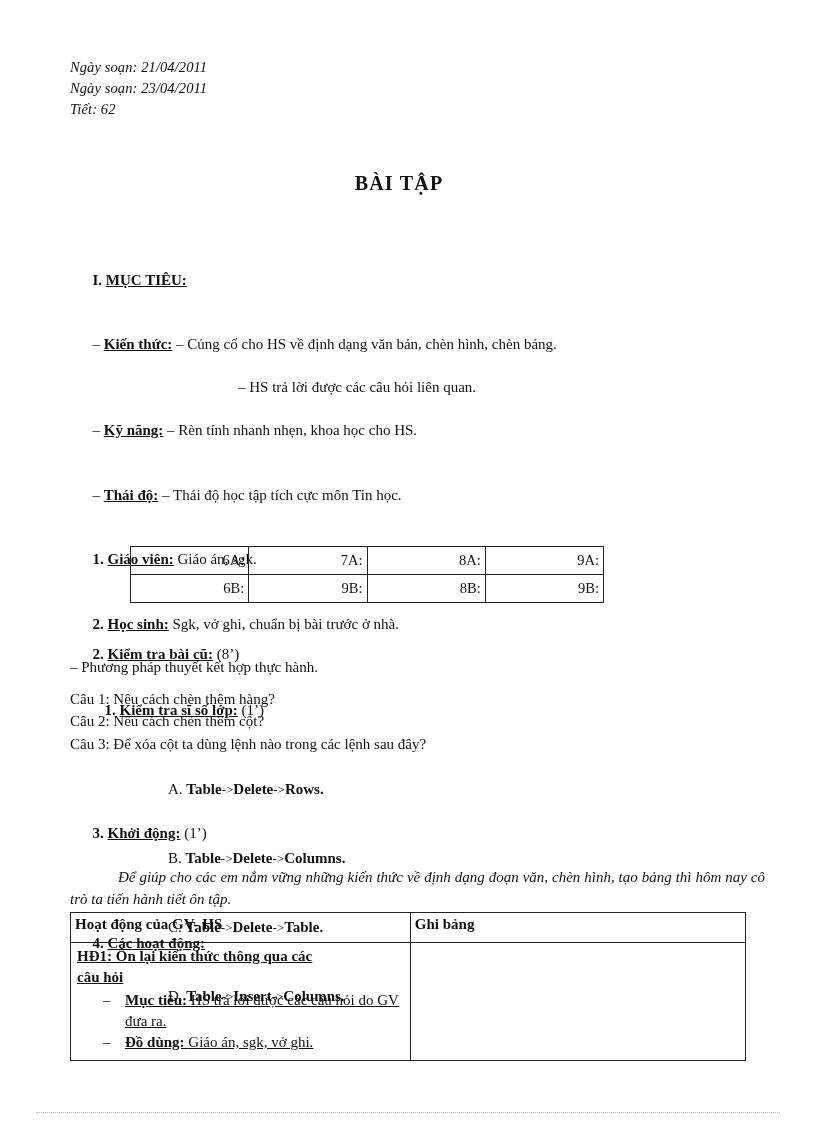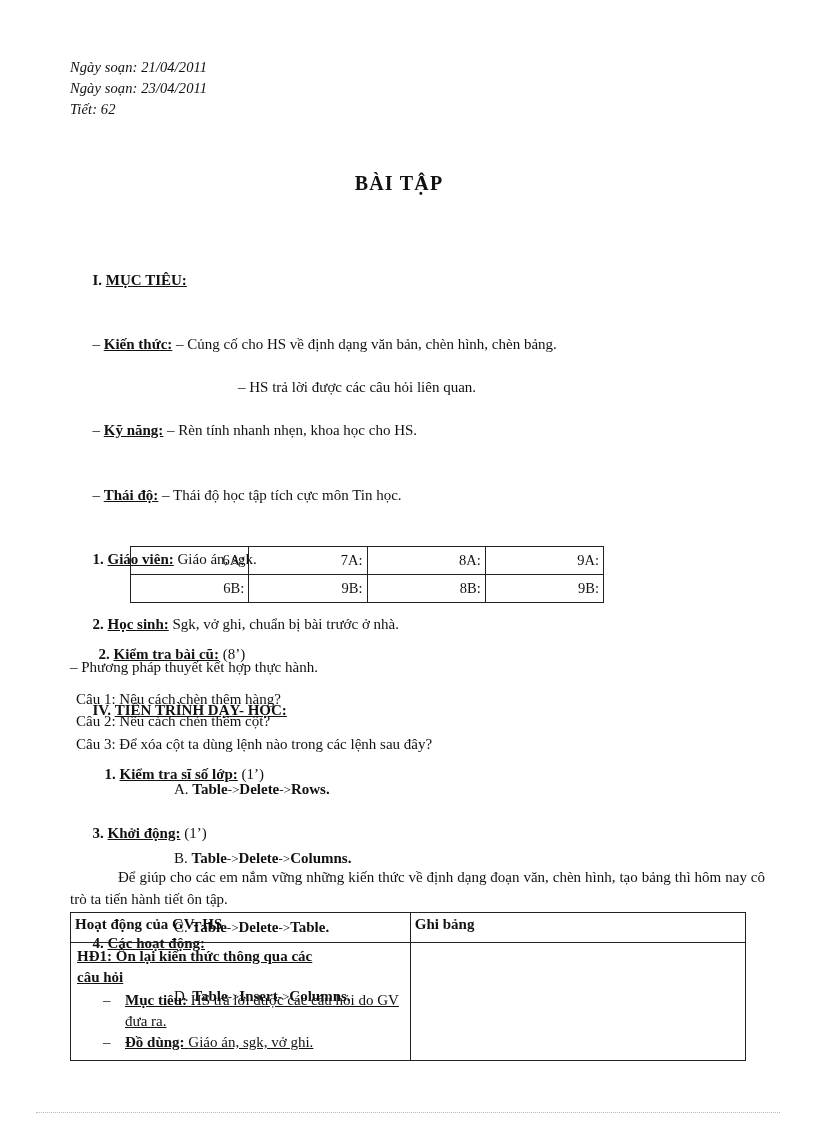--- a/index.html
+++ b/index.html
@@ -82,21 +82,21 @@
     border: 1px solid #222;
     height: 24px;
     padding: 1px 4px 2px 6px;
     vertical-align: middle;
     width: 25%;
   }
 
   
   .q-block {
     position: absolute;
-    left: 76px;
+    left: 70px;
     top: 620px;
     width: 700px;
     font-size: 15px;
     line-height: 22.5px;
   }
   .choices {
     padding-left: 68px;
     line-height: 23px;
   }
   .choice-letter { font-weight: normal; }
@@ -108,20 +108,21 @@
     position: absolute;
     left: 70px;
     top: 800px;
     width: 695px;
     font-size: 15px;
     line-height: 22px;
   }
   .k-para {
     text-indent: 48px;
     text-align: justify;
+    font-style: italic;
   }
 
   
   .act-table {
     position: absolute;
     left: 70px;
     top: 912px;
     width: 676px;
     border-collapse: collapse;
     font-size: 15px;
@@ -209,23 +210,20 @@
       <span class="b">1.</span><span> </span><span class="hd">Giáo viên:</span><span> </span><span>Giáo án, sgk.</span>
     </div>
 
     <div class="ln">
       <span class="b">2.</span><span> </span><span class="hd">Học sinh:</span><span> </span><span>Sgk, vở ghi, chuẩn bị bài trước ở nhà.</span>
     </div>
 
 
     <div class="ln">– Phương pháp thuyết kết hợp thực hành.</div>
 
-    <div class="ln">
-      <span class="b">IV.</span><span> </span><span class="hd">TIẾN TRÌNH DẠY- HỌC:</span>
-    </div>
 
     <div class="ln indent-1">
       <span class="b">1.</span><span> </span><span class="hd">Kiểm tra sĩ số lớp:</span><span> </span><span>(1’)</span>
     </div>
   </div>
 
   <table class="attend-table">
     <tbody>
       <tr>
         <td>6A:</td>

